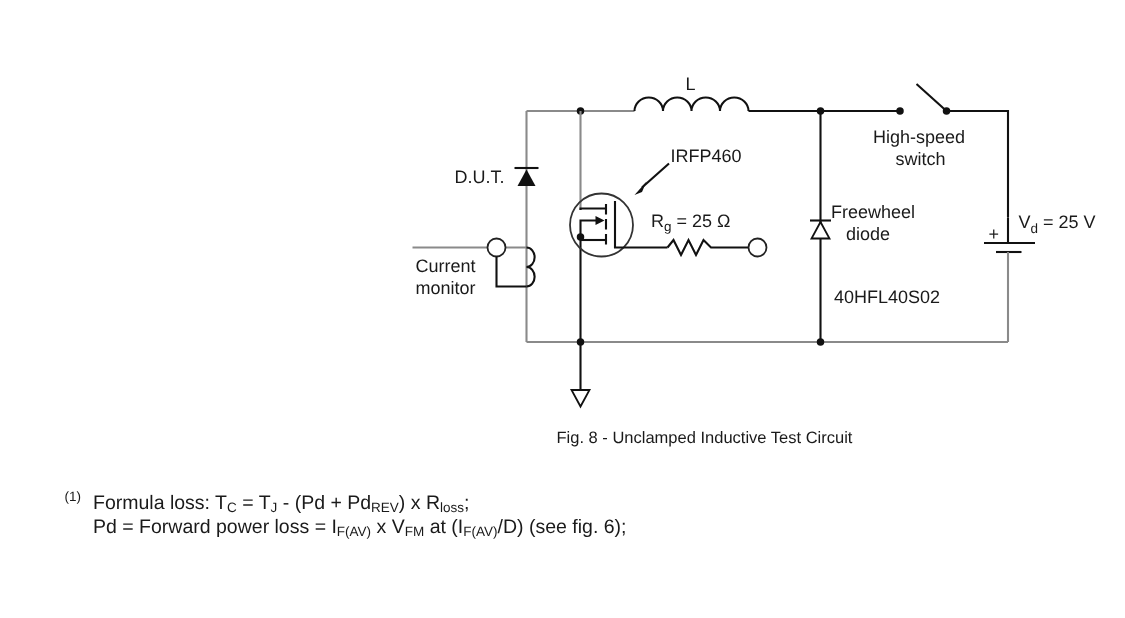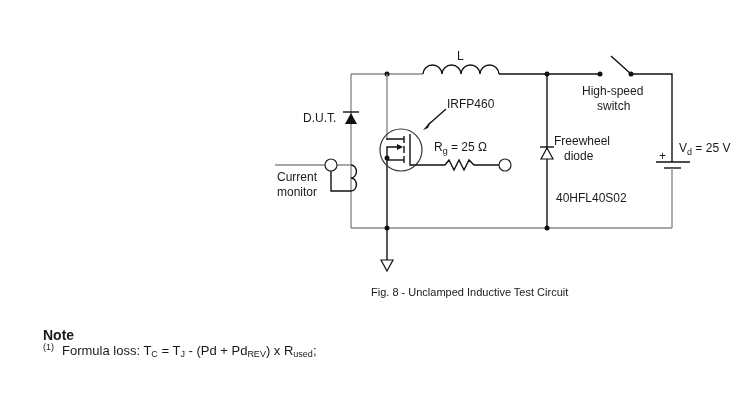--- a/index.html
+++ b/index.html
@@ -96,18 +96,20 @@
   <text class="lbl" x="434" y="151">
     <tspan>R</tspan><tspan class="sub" dy="3">g</tspan><tspan dy="-3"> = 25 Ω</tspan>
   </text>
 
   <path d="M381 260 L393 260 L387 271 Z" fill="#fff" stroke="#111" stroke-width="1.2"></path>
 </svg>
 
 <div class="caption">Fig. 8 - Unclamped Inductive Test Circuit</div>
 
 <div class="note">
-  <div class="note-title">Note</div>
   <div class="note-line">
     <span class="fn-mark">(1)</span>
-    <span>Formula loss: T</span><sub>C</sub><span> = T</span><sub>J</sub><span> - (Pd + Pd</span><sub>REV</sub><span>) x R</span><sub>used</sub><span>;</span>
+    <span>Formula loss: T</span><sub>C</sub><span> = T</span><sub>J</sub><span> - (Pd + Pd</span><sub>REV</sub><span>) x R</span><sub>loss</sub><span>;</span>
+  </div>
+  <div class="note-line">
+    <span>Pd = Forward power loss = I</span><sub>F(AV)</sub><span> x V</span><sub>FM</sub><span> at (I</span><sub>F(AV)</sub><span>/D) (see fig. 6);</span>
   </div>
 </div>
 
 </body></html>

